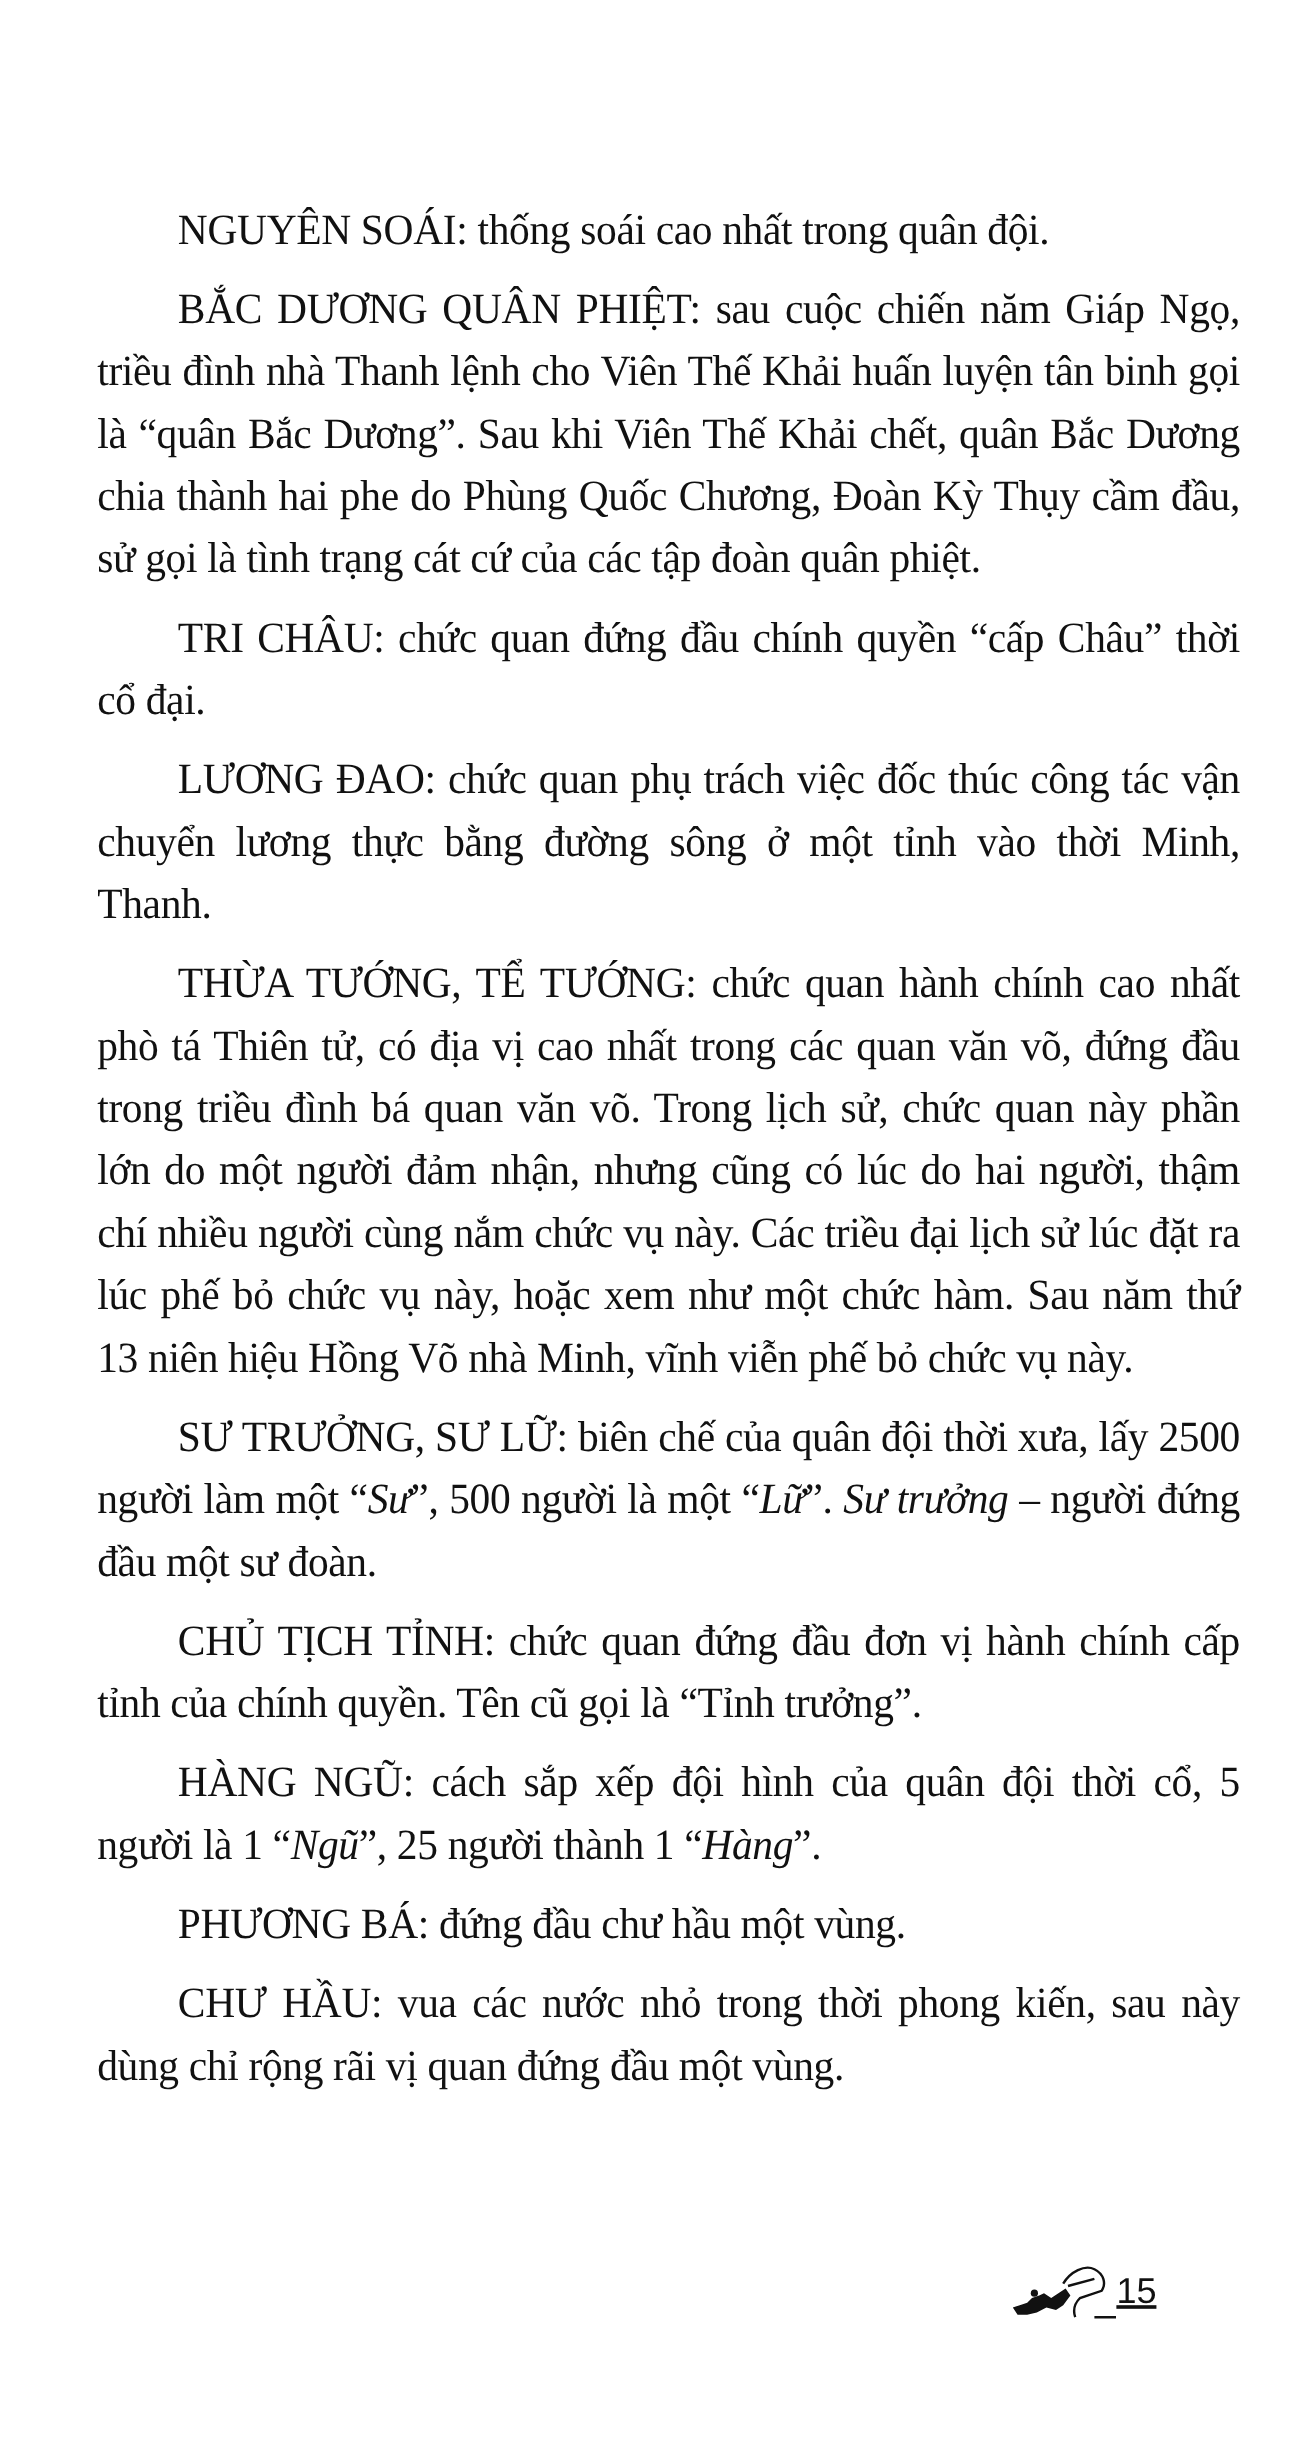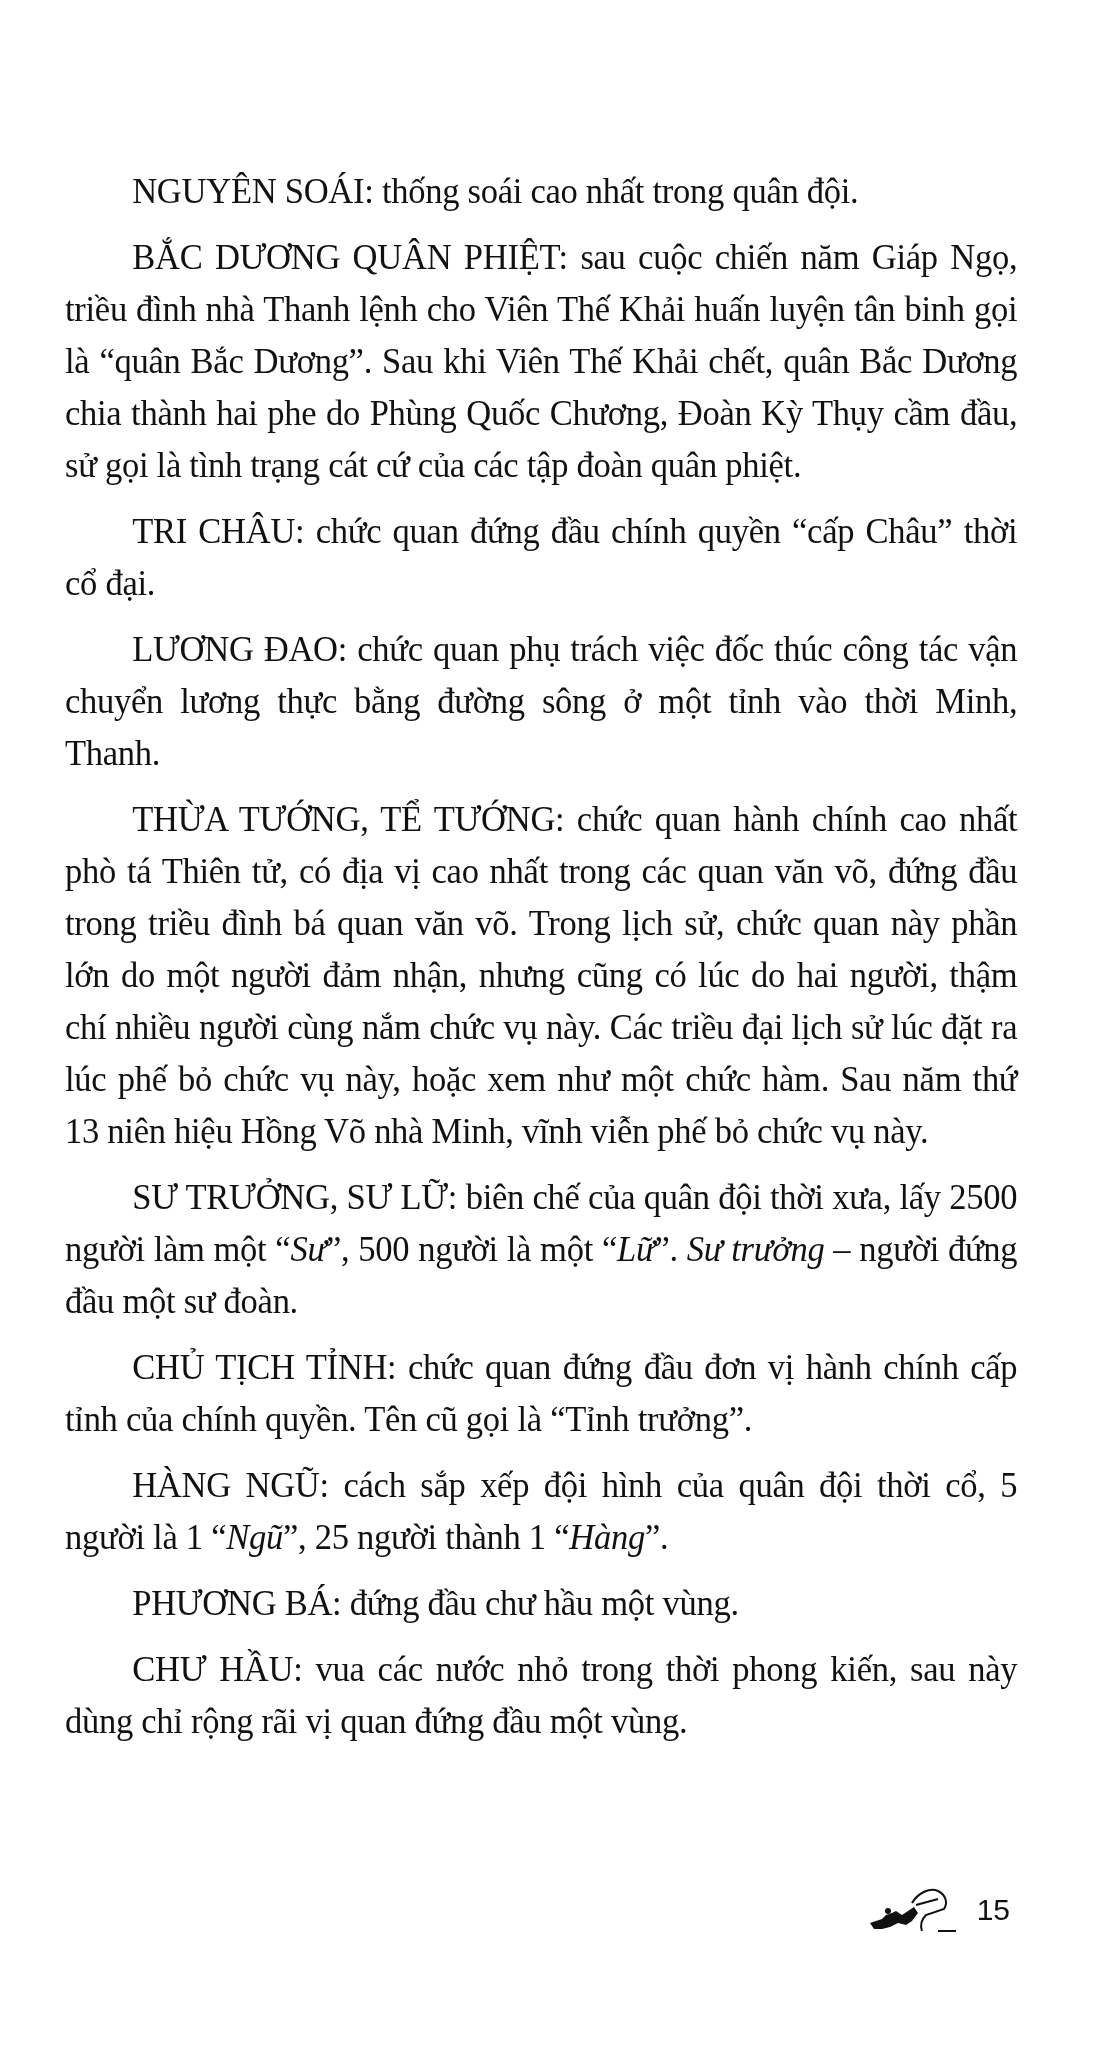--- a/index.html
+++ b/index.html
@@ -10,46 +10,47 @@
     body {
       width: 1097px;
       height: 2048px;
       position: relative;
       overflow: hidden;
       color: #111111;
       font-family: "Liberation Serif", "DejaVu Serif", serif;
     }
     .page-body {
       position: absolute;
-      left: 65px;
+      left: 81px;
       top: 165px;
       width: 952px;
     }
     .para {
       margin: 0 0 14px 0;
       font-size: 36px;
       line-height: 52px;
       text-align: justify;
       text-indent: 70px;
       letter-spacing: -0.3px;
       transform: scaleX(0.96);
       transform-origin: left top;
       width: 992px;
     }
     .term { font-weight: normal; }
     .it { font-style: italic; }
     .footer {
       position: absolute;
-      left: 860px;
+      left: 824px;
       top: 1880px;
       width: 150px;
       height: 60px;
       display: flex;
       align-items: center;
-      justify-content: space-between;
+      justify-content: center;
+      text-decoration: underline;
     }
     .ornament {
       width: 100px;
       height: 50px;
       display: block;
     }
     .page-number {
       font-family: "Liberation Sans", "DejaVu Sans", sans-serif;
       font-size: 30px;
       line-height: 30px;

